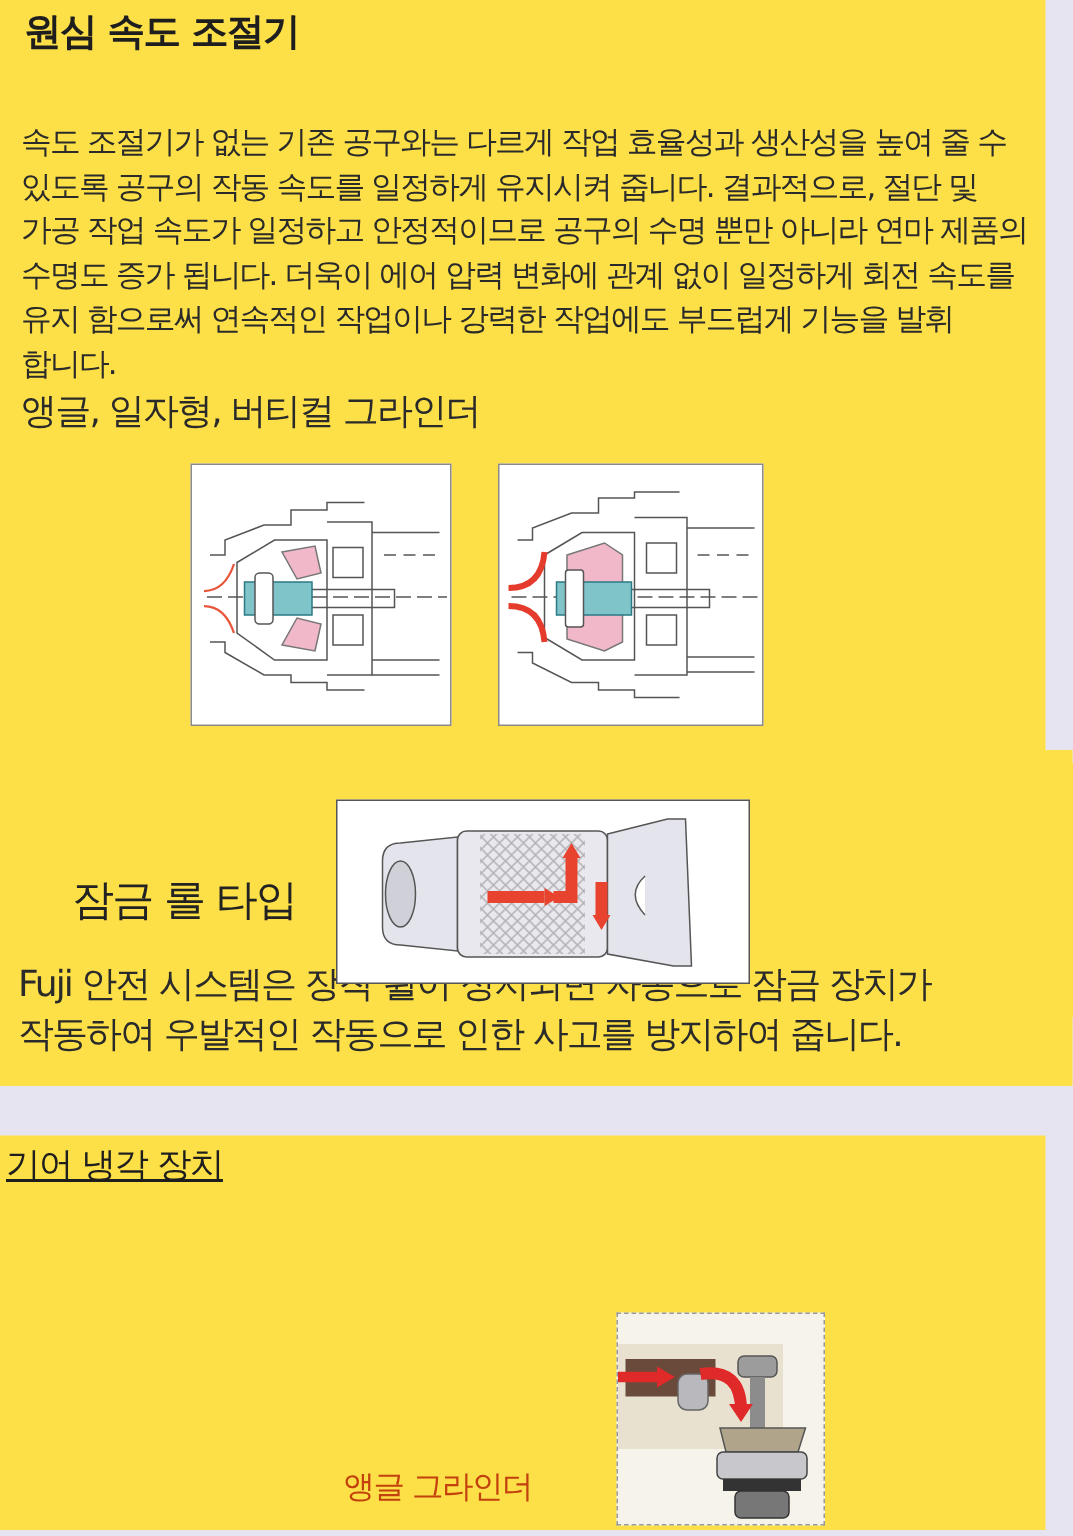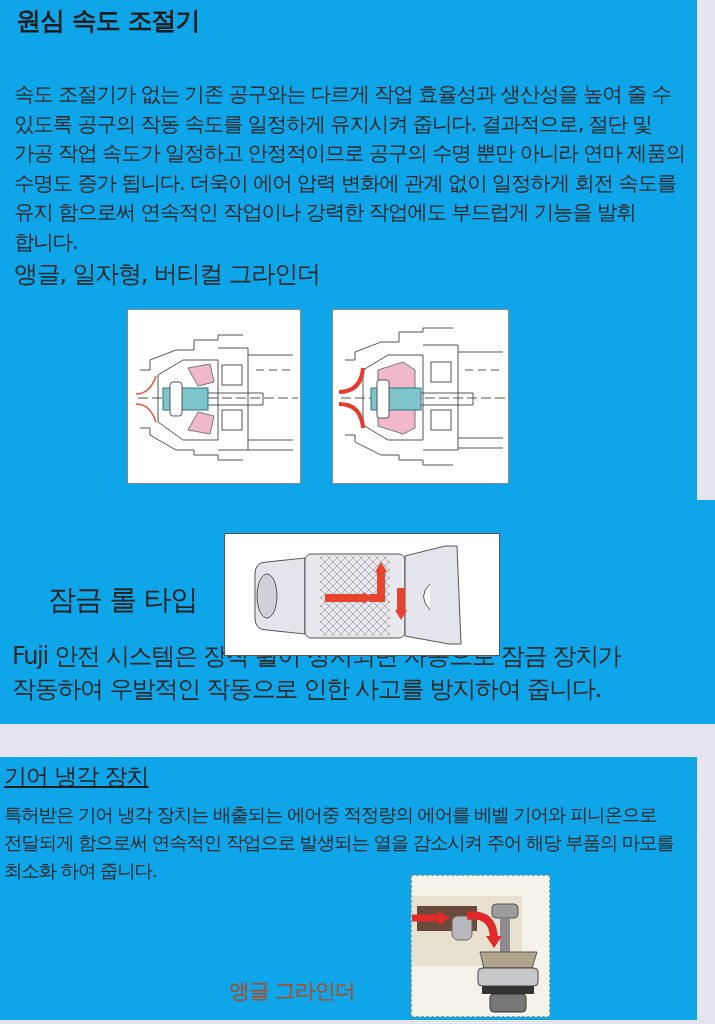--- a/index.html
+++ b/index.html
@@ -3,21 +3,21 @@
 <meta charset="utf-8">
 <style>
   html, body { margin:0; padding:0; }
   body {
     width:715px; height:1024px; overflow:hidden;
     background:#e6e4f0;
     font-family:"DejaVu Sans", "Liberation Sans", sans-serif;
     color:#222;
     position:relative;
   }
-  .panel { position:absolute; left:0; width:697px; background:#0ea5e9; }
+  .panel { position:absolute; left:0; width:697px; background:#fde047; }
   #sec1 { top:0; height:515px; }
   #sec2 { top:500px; height:224px;padding-left:23px; }
   #sec3 { top:757px; height:263px; }
 
   .h1 { position:absolute; left:16px; top:4px; font-size:25px; font-weight:bold; letter-spacing:-1px; color:#1e1e1e; }
   .para { position:absolute; font-size:20.5px; line-height:29.5px; letter-spacing:-1.2px; color:#2a2a2a; word-break:keep-all; }
   #sec1 .para { left:14px; top:56px; width:676px;margin-top:24px; }
   .h2 { position:absolute; left:14px; top:258px; font-size:24px; letter-spacing:-1.2px; color:#2a2a2a; }
 
   .diagram { position:absolute; border:1px solid #8a8a8a; background:#fff; }
@@ -108,21 +108,20 @@
     <path d="M138 58 L148 64 L138 70 Z" fill="#e8432e"></path>
     <path d="M144 64 L156 64 L156 36" fill="none" stroke="#e8432e" stroke-width="8"></path>
     <path d="M150 38 L156 28 L162 38 Z" fill="#e8432e"></path>
     <path d="M176 54 L176 78" stroke="#e8432e" stroke-width="8"></path>
     <path d="M170 76 L176 86 L182 76 Z" fill="#e8432e"></path>
   </svg>
 </div>
 
 <div class="panel" id="sec3">
   <div class="h1">기어 냉각 장치</div>
-  <div class="para">특허받은 기어 냉각 장치는 배출되는 에어중 적정량의 에어를 베벨 기어와 피니온으로 전달되게 함으로써 연속적인 작업으로 발생되는 열을 감소시켜 주어 해당 부품의 마모를 최소화 하여 줍니다.</div>
 </div>
 <div id="gear-label">앵글 그라인더</div>
 <div id="gear-img">
   <svg width="137" height="140" viewBox="0 0 137 140">
     <rect x="0" y="20" width="110" height="70" fill="#e9e1cf"></rect>
     <rect x="5" y="30" width="60" height="25" fill="#6a4a3a"></rect>
     <rect x="40" y="40" width="20" height="24" rx="6" fill="#b9b9bd" stroke="#666"></rect>
     <rect x="80" y="28" width="26" height="14" rx="4" fill="#9c9c9c" stroke="#555"></rect>
     <rect x="88" y="42" width="10" height="40" fill="#8c8c8c"></rect>
     <path d="M68 76 L125 76 L120 92 L72 92 Z" fill="#b0a58a" stroke="#555"></path>

